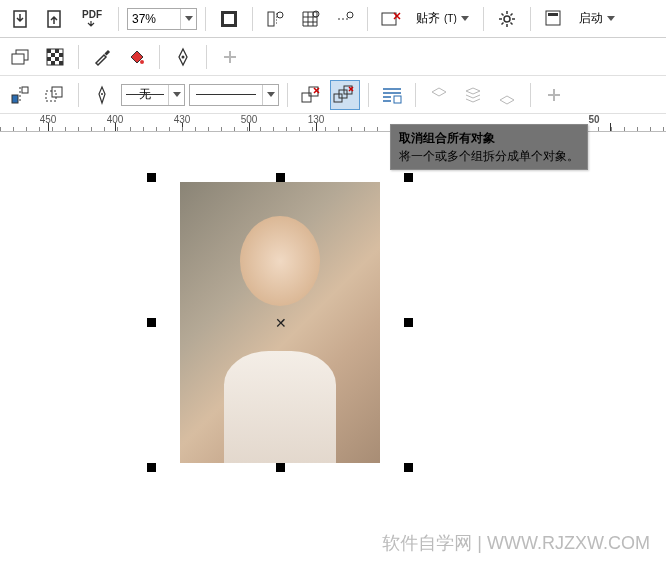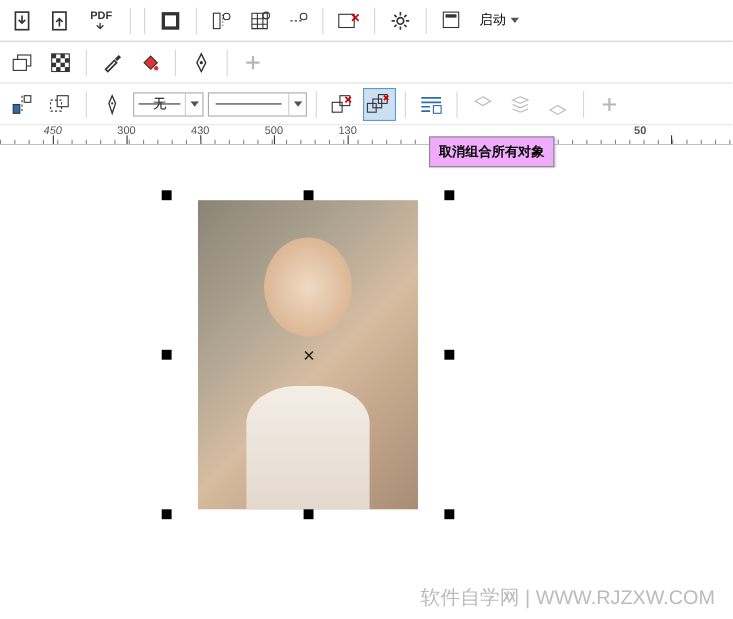--- a/index.html
+++ b/index.html
@@ -27,21 +27,21 @@
 .ruler { height: 18px; background: #fff; position: relative; border-bottom: 1px solid #bbb; overflow: hidden; }
 .ruler .tick { position: absolute; bottom: 0; width: 1px; background: #888; }
 .ruler .tick.major { height: 8px; background: #333; }
 .ruler .tick.minor { height: 4px; }
 .ruler .num { position: absolute; bottom: 6px; font-size: 10px; color: #555; transform: translateX(-50%); }
 .canvas { position: relative; height: 430px; background: #fff; }
 .img-placeholder { position: absolute; left: 180px; top: 50px; width: 200px; height: 281px; background: linear-gradient(135deg,#8a8476 0%, #b5a996 35%, #d7bda1 55%, #c8aa8f 70%, #a88d75 100%); }
 .img-placeholder::before { content:""; position:absolute; left:30%; top:12%; width:40%; height:32%; border-radius:50%; background: radial-gradient(ellipse at center, #f0d9c3 0%, #dbb896 70%); }
 .img-placeholder::after { content:""; position:absolute; left:22%; bottom:0; width:56%; height:40%; background: linear-gradient(#f4eee7, #e3d8cd); border-radius: 40% 40% 0 0 / 30% 30% 0 0; }
 .handle { position: absolute; width: 9px; height: 9px; background: #000; }
-.tooltip { position: absolute; left: 390px; top: 124px; background: #f0abfc; border: 1px solid #888; padding: 4px 8px; font-size: 12px; line-height: 1.5; box-shadow: 1px 1px 2px rgba(0,0,0,.2); z-index: 10; }
+.tooltip { position: absolute; left: 390px; top: 124px; background: #737373; border: 1px solid #888; padding: 4px 8px; font-size: 12px; line-height: 1.5; box-shadow: 1px 1px 2px rgba(0,0,0,.2); z-index: 10; }
 .tooltip .t1 { font-weight: bold; }
 .watermark { position: absolute; right: 16px; bottom: 8px; color: #bbb; font-size: 18px; }
 svg { display: block; }
 </style>
 </head>
 <body>
 
 <div class="toolbar">
   <div class="icon-btn">
     <svg width="20" height="20">
@@ -57,20 +57,28 @@
   </div>
   <div class="icon-btn" style="width:36px;">
     <div style="text-align:left;">
       <div class="pdf-label">PDF</div>
       <svg width="18" height="8">
           <path d="M9 1 v4 M6 3 l3 3 l3 -3" fill="none" stroke="#333" stroke-width="1.2"></path>
         </svg>
     </div>
   </div>
   <div class="sep"></div>
+  <div class="zoom-select">
+    <input value="37%" style="">
+    <div class="dd">
+        <svg width="8" height="6">
+          <path d="M0 0 L4 5 L8 0" fill="#555"></path>
+        </svg>
+      </div>
+  </div>
   <div class="sep"></div>
   <div class="icon-btn">
     <svg width="20" height="20">
         <rect x="2" y="2" width="16" height="16" fill="#333"></rect>
         <rect x="5" y="5" width="10" height="10" fill="#fff"></rect>
       </svg>
   </div>
   <div class="sep"></div>
   <div class="icon-btn">
     <svg width="20" height="20">
@@ -89,20 +97,27 @@
     <svg width="20" height="20">
         <path d="M4 10 h12" stroke="#333" stroke-dasharray="2"></path>
         <circle cx="16" cy="6" r="3" fill="none" stroke="#333"></circle>
       </svg>
   </div>
   <div class="sep"></div>
   <div class="icon-btn">
     <svg width="22" height="20">
         <rect x="2" y="4" width="14" height="12" fill="none" stroke="#333"></rect>
         <path d="M14 4 L20 10 M20 4 L14 10" stroke="#c00" stroke-width="1.5"></path>
+      </svg>
+  </div>
+  <div class="label-btn">
+    <span>贴齐</span>
+    <span style="font-size:10px;">(T)</span>
+    <svg width="8" height="6">
+        <path d="M0 0 L4 5 L8 0" fill="#555"></path>
       </svg>
   </div>
   <div class="sep"></div>
   <div class="icon-btn">
     <svg width="20" height="20">
         <circle cx="10" cy="10" r="3" fill="none" stroke="#333" stroke-width="1.5"></circle>
         <path d="M10 2v3M10 15v3M2 10h3M15 10h3M4.5 4.5l2 2M13.5 13.5l2 2M15.5 4.5l-2 2M6.5 13.5l-2 2" stroke="#333" stroke-width="1.5"></path>
       </svg>
   </div>
   <div class="sep"></div>
@@ -249,31 +264,31 @@
   </div>
   <div class="sep"></div>
   <div class="icon-btn disabled">
     <svg width="16" height="16">
         <path d="M8 2v12M2 8h12" stroke="#333" stroke-width="2"></path>
       </svg>
   </div>
 </div>
 
 <div class="ruler" id="ruler">
-    <div class="num" style="left: 48px; font-style: italic;">450</div>
+    <div class="num" style="left: 48px;">450</div>
     <div class="tick major" style="left: 48px;"></div>
-    <div class="num" style="left: 115px;">300</div>
+    <div class="num" style="left: 115px;">400</div>
     <div class="tick major" style="left: 115px;"></div>
     <div class="num" style="left: 182px;">430</div>
     <div class="tick major" style="left: 182px;"></div>
     <div class="num" style="left: 249px;">500</div>
     <div class="tick major" style="left: 249px;"></div>
     <div class="num" style="left: 316px;">130</div>
     <div class="tick major" style="left: 316px;"></div>
-    <div class="num" style="left: 582px; font-weight: bold;">50</div>
+    <div class="num" style="left: 594px; font-weight: bold;">50</div>
     <div class="tick major" style="left: 610px;"></div>
     <div class="tick minor" style="left: 0px;"></div>
     <div class="tick minor" style="left: 13px;"></div>
     <div class="tick minor" style="left: 26px;"></div>
     <div class="tick minor" style="left: 39px;"></div>
     <div class="tick minor" style="left: 52px;"></div>
     <div class="tick minor" style="left: 65px;"></div>
     <div class="tick minor" style="left: 78px;"></div>
     <div class="tick minor" style="left: 91px;"></div>
     <div class="tick minor" style="left: 104px;"></div>
@@ -317,20 +332,21 @@
     <div class="tick minor" style="left: 598px;"></div>
     <div class="tick minor" style="left: 611px;"></div>
     <div class="tick minor" style="left: 624px;"></div>
     <div class="tick minor" style="left: 637px;"></div>
     <div class="tick minor" style="left: 650px;"></div>
     <div class="tick minor" style="left: 663px;"></div>
   </div>
 
 <div class="tooltip">
   <div class="t1">取消组合所有对象</div>
+  <div>将一个或多个组拆分成单个对象。</div>
 </div>
 
 <div class="canvas">
   <div class="img-placeholder"></div>
 
   <div class="handle" style="left:147px; top:41px;"></div>
   <div class="handle" style="left:276px; top:41px;"></div>
   <div class="handle" style="left:404px; top:41px;"></div>
   <div class="handle" style="left:147px; top:186px;"></div>
   <div class="handle" style="left:404px; top:186px;"></div>

